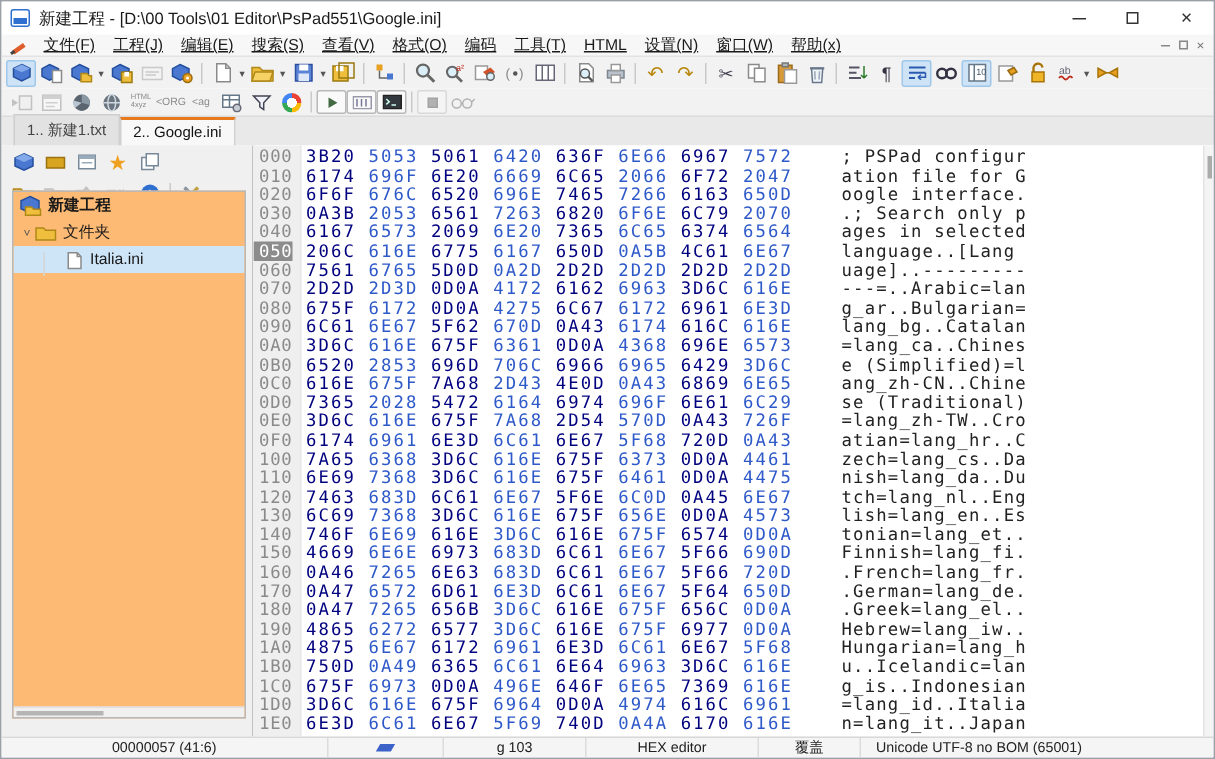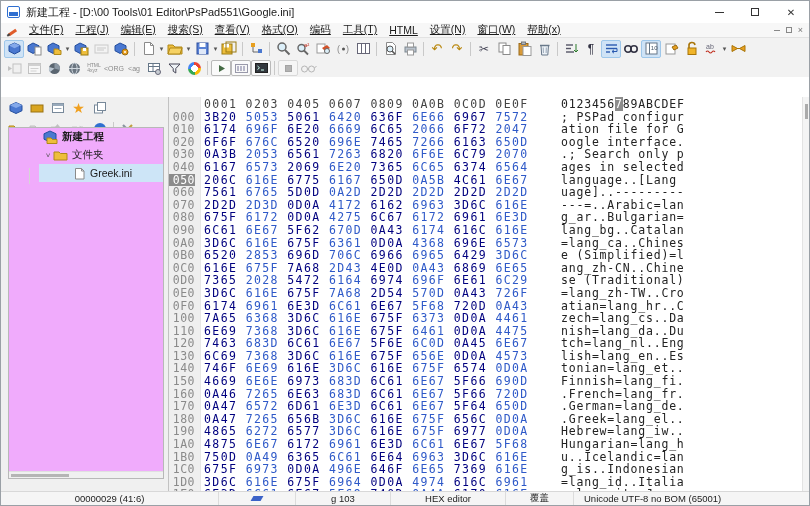--- a/index.html
+++ b/index.html
@@ -41,21 +41,21 @@
   .tagtxt{font-size:7px;color:#8a8a8a;white-space:nowrap;}
   
   .tabbar{height:20px;background:#e9e9e9;border-top:1px solid #dcdcdc;display:flex;align-items:flex-end;padding-left:8px;}
   .tab{font-size:10px;padding:3px 8px 3px 8px;border:1px solid #cfcfcf;border-bottom:none;background:#e2e2e2;color:#444;white-space:nowrap;}
   .tab.active{background:#f8f8f8;border-top:2px solid #e87a1e;color:#111;}
   
   .content{position:absolute;top:96px;left:0;right:0;bottom:14px;display:flex;}
   .sidebar{width:168px;background:#f0f0f0;border-right:1px solid #c2c2c2;position:relative;flex:0 0 auto;}
   .sb-row{display:flex;align-items:center;padding:2px 2px 1px 4px;}
   .sb-row .tbb{width:21px;}
-  .treebox{position:absolute;left:7px;right:4px;top:30px;bottom:12px;background:#f0abfc;border:1px solid #b8b8b8;font-size:10.5px;overflow:hidden;padding-left:30px;}
+  .treebox{position:absolute;left:7px;right:4px;top:30px;bottom:12px;background:#fdba74;border:1px solid #b8b8b8;font-size:10.5px;overflow:hidden;}
   .trow{display:flex;align-items:center;height:18px;white-space:nowrap;}
   .trow .lbl{margin-left:4px;}
   .tr-root{font-weight:bold;padding-left:4px;}
   .tr-folder{padding-left:4px;}
   .tr-file{padding-left:34px;background:#cde5f7;}
   .chev{font-size:8px;color:#555;width:10px;text-align:center;}
   .guide{position:absolute;left:20px;top:40px;height:16px;width:1px;background:#d5d5d5;}
   .hscroll{position:absolute;left:0;right:0;bottom:0;height:7px;background:#f0f0f0;border-top:1px solid #e0e0e0;}
   .hthumb{position:absolute;left:2px;top:2px;width:58px;height:3px;background:#b5b5b5;}
   
@@ -414,20 +414,24 @@
       </span>
     <span class="tbb grayed">
         <svg width="17" height="11">
           <circle cx="4.5" cy="6" r="3" fill="none" stroke="#667"></circle>
           <circle cx="11.5" cy="6" r="3" fill="none" stroke="#667"></circle>
           <path d="M7.5 6h1M14.5 5l2-2" fill="none" stroke="#667"></path>
         </svg>
       </span>
   </div>
 
+  <div class="tabbar">
+    <span class="tab">1.. 新建1.txt</span>
+    <span class="tab active">2.. Google.ini</span>
+  </div>
 
   <div class="content">
 
     <div class="sidebar">
       <div class="sb-row">
         <span class="tbb">
             <svg width="14" height="14">
               <path d="M7 1.5 13 4.3v5.4L7 12.5 1 9.7V4.3z" fill="#4a78d0" stroke="#234e9e"></path>
               <path d="M7 1.5 13 4.3 7 7 1 4.3z" fill="#84a9ea"></path>
             </svg>
@@ -504,36 +508,32 @@
           <svg width="15" height="13">
               <path d="M1 3h5l1.5 1.5H14V11H1z" fill="#eebe3c" stroke="#b08818"></path>
             </svg>
           <span class="lbl">文件夹</span>
         </div>
         <div class="trow tr-file">
           <svg width="13" height="13">
               <path d="M2.5 1.5h6l2.5 2.5v8h-8.5z" fill="#fff" stroke="#8a8a8a"></path>
               <path d="M8.5 1.5V4H11" fill="none" stroke="#8a8a8a"></path>
             </svg>
-          <span class="lbl">Greek.ini</span>
+          <span class="lbl">Italia.ini</span>
         </div>
         <span class="guide"></span>
         <div class="hscroll">
             <span class="hthumb"></span>
           </div>
       </div>
     </div>
 
     <div class="hexpane">
       <div class="gutter"></div>
       <div class="hexinner">
-        <div class="hrow hexhead">
-          <span class="hoff"></span><span class="hhex">0001 0203 0405 0607 0809 0A0B 0C0D 0E0F</span>
-          <span class="hascii"><span>0123456</span><span class="hl7">7</span><span>89ABCDEF</span></span>
-        </div>
         <div id="hexrows">
             <div class="hrow"><span class="hoff">000</span><span class="hhex"><span style="color: rgb(0, 0, 127);">3B20 </span><span style="color: rgb(46, 89, 200);">5053 </span><span style="color: rgb(0, 0, 127);">5061 </span><span style="color: rgb(46, 89, 200);">6420 </span><span style="color: rgb(0, 0, 127);">636F </span><span style="color: rgb(46, 89, 200);">6E66 </span><span style="color: rgb(0, 0, 127);">6967 </span><span style="color: rgb(46, 89, 200);">7572</span></span><span class="hascii">; PSPad configur</span></div>
             <div class="hrow"><span class="hoff">010</span><span class="hhex"><span style="color: rgb(0, 0, 127);">6174 </span><span style="color: rgb(46, 89, 200);">696F </span><span style="color: rgb(0, 0, 127);">6E20 </span><span style="color: rgb(46, 89, 200);">6669 </span><span style="color: rgb(0, 0, 127);">6C65 </span><span style="color: rgb(46, 89, 200);">2066 </span><span style="color: rgb(0, 0, 127);">6F72 </span><span style="color: rgb(46, 89, 200);">2047</span></span><span class="hascii">ation file for G</span></div>
             <div class="hrow"><span class="hoff">020</span><span class="hhex"><span style="color: rgb(0, 0, 127);">6F6F </span><span style="color: rgb(46, 89, 200);">676C </span><span style="color: rgb(0, 0, 127);">6520 </span><span style="color: rgb(46, 89, 200);">696E </span><span style="color: rgb(0, 0, 127);">7465 </span><span style="color: rgb(46, 89, 200);">7266 </span><span style="color: rgb(0, 0, 127);">6163 </span><span style="color: rgb(46, 89, 200);">650D</span></span><span class="hascii">oogle interface.</span></div>
             <div class="hrow"><span class="hoff">030</span><span class="hhex"><span style="color: rgb(0, 0, 127);">0A3B </span><span style="color: rgb(46, 89, 200);">2053 </span><span style="color: rgb(0, 0, 127);">6561 </span><span style="color: rgb(46, 89, 200);">7263 </span><span style="color: rgb(0, 0, 127);">6820 </span><span style="color: rgb(46, 89, 200);">6F6E </span><span style="color: rgb(0, 0, 127);">6C79 </span><span style="color: rgb(46, 89, 200);">2070</span></span><span class="hascii">.; Search only p</span></div>
             <div class="hrow"><span class="hoff">040</span><span class="hhex"><span style="color: rgb(0, 0, 127);">6167 </span><span style="color: rgb(46, 89, 200);">6573 </span><span style="color: rgb(0, 0, 127);">2069 </span><span style="color: rgb(46, 89, 200);">6E20 </span><span style="color: rgb(0, 0, 127);">7365 </span><span style="color: rgb(46, 89, 200);">6C65 </span><span style="color: rgb(0, 0, 127);">6374 </span><span style="color: rgb(46, 89, 200);">6564</span></span><span class="hascii">ages in selected</span></div>
             <div class="hrow"><span class="hoff sel">050</span><span class="hhex"><span style="color: rgb(0, 0, 127);">206C </span><span style="color: rgb(46, 89, 200);">616E </span><span style="color: rgb(0, 0, 127);">6775 </span><span style="color: rgb(46, 89, 200);">6167 </span><span style="color: rgb(0, 0, 127);">650D </span><span style="color: rgb(46, 89, 200);">0A5B </span><span style="color: rgb(0, 0, 127);">4C61 </span><span style="color: rgb(46, 89, 200);">6E67</span></span><span class="hascii"> language..[Lang</span></div>
             <div class="hrow"><span class="hoff">060</span><span class="hhex"><span style="color: rgb(0, 0, 127);">7561 </span><span style="color: rgb(46, 89, 200);">6765 </span><span style="color: rgb(0, 0, 127);">5D0D </span><span style="color: rgb(46, 89, 200);">0A2D </span><span style="color: rgb(0, 0, 127);">2D2D </span><span style="color: rgb(46, 89, 200);">2D2D </span><span style="color: rgb(0, 0, 127);">2D2D </span><span style="color: rgb(46, 89, 200);">2D2D</span></span><span class="hascii">uage]..---------</span></div>
             <div class="hrow"><span class="hoff">070</span><span class="hhex"><span style="color: rgb(0, 0, 127);">2D2D </span><span style="color: rgb(46, 89, 200);">2D3D </span><span style="color: rgb(0, 0, 127);">0D0A </span><span style="color: rgb(46, 89, 200);">4172 </span><span style="color: rgb(0, 0, 127);">6162 </span><span style="color: rgb(46, 89, 200);">6963 </span><span style="color: rgb(0, 0, 127);">3D6C </span><span style="color: rgb(46, 89, 200);">616E</span></span><span class="hascii">---=..Arabic=lan</span></div>
             <div class="hrow"><span class="hoff">080</span><span class="hhex"><span style="color: rgb(0, 0, 127);">675F </span><span style="color: rgb(46, 89, 200);">6172 </span><span style="color: rgb(0, 0, 127);">0D0A </span><span style="color: rgb(46, 89, 200);">4275 </span><span style="color: rgb(0, 0, 127);">6C67 </span><span style="color: rgb(46, 89, 200);">6172 </span><span style="color: rgb(0, 0, 127);">6961 </span><span style="color: rgb(46, 89, 200);">6E3D</span></span><span class="hascii">g_ar..Bulgarian=</span></div>
@@ -561,21 +561,21 @@
             <div class="hrow"><span class="hoff">1E0</span><span class="hhex"><span style="color: rgb(0, 0, 127);">6E3D </span><span style="color: rgb(46, 89, 200);">6C61 </span><span style="color: rgb(0, 0, 127);">6E67 </span><span style="color: rgb(46, 89, 200);">5F69 </span><span style="color: rgb(0, 0, 127);">740D </span><span style="color: rgb(46, 89, 200);">0A4A </span><span style="color: rgb(0, 0, 127);">6170 </span><span style="color: rgb(46, 89, 200);">616E</span></span><span class="hascii">n=lang_it..Japan</span></div>
           </div>
       </div>
       <div class="vscroll">
           <span class="vthumb"></span>
         </div>
     </div>
   </div>
 
   <div class="statusbar">
-    <span class="sseg" style="width:218px;">00000029 (41:6)</span>
+    <span class="sseg" style="width:218px;">00000057 (41:6)</span>
     <span class="sseg" style="width:77px;">
         <span class="statpen"></span>
       </span>
     <span class="sseg" style="width:95px;">g  103</span>
     <span class="sseg" style="width:115px;">HEX editor</span>
     <span class="sseg" style="width:68px;">覆盖</span>
     <span class="sseg" style="flex:1;border-right:none;justify-content:flex-start;padding-left:10px;">Unicode UTF-8 no BOM (65001)</span>
   </div>
 
 </div>

